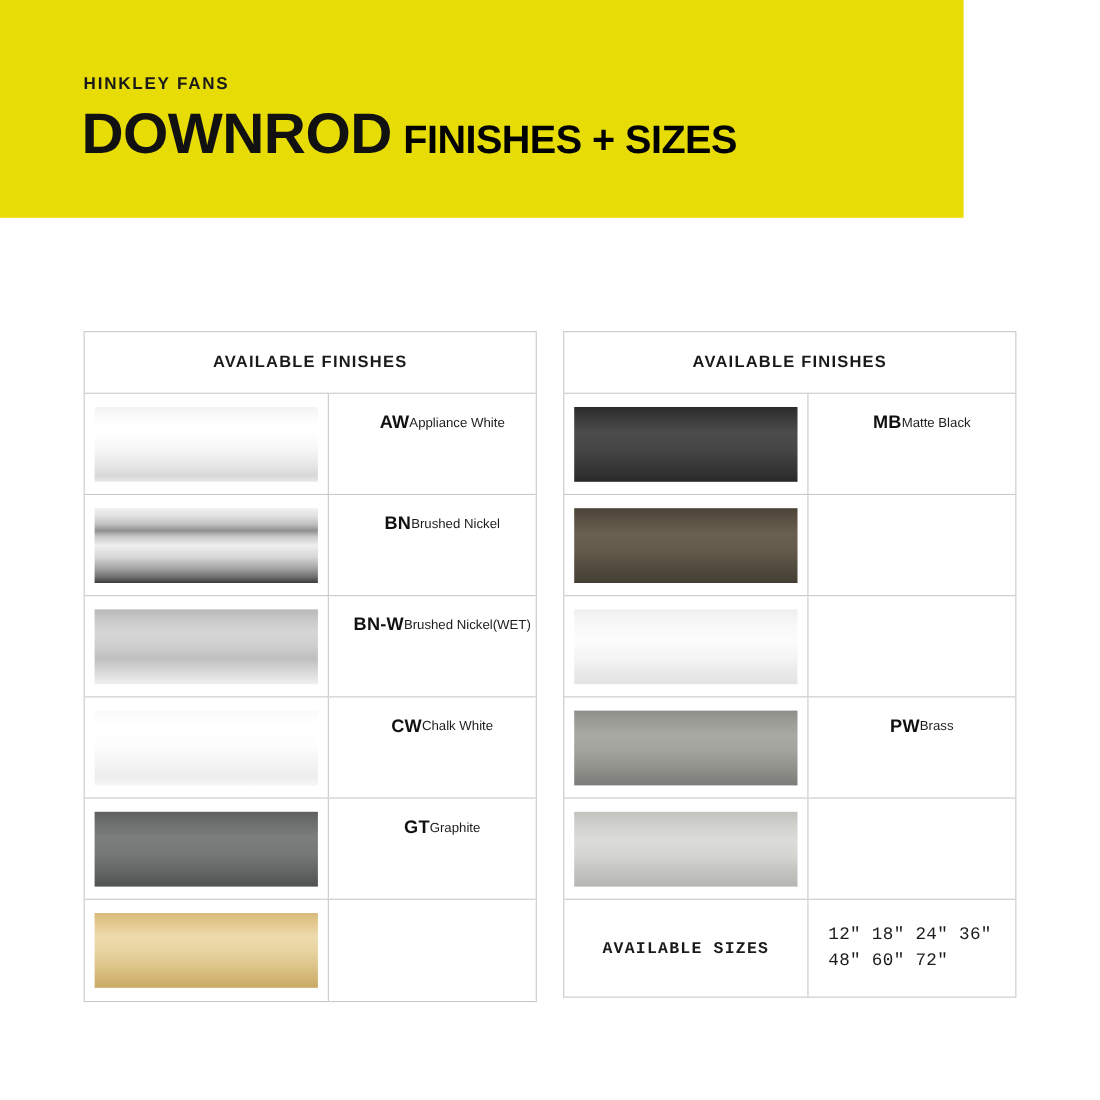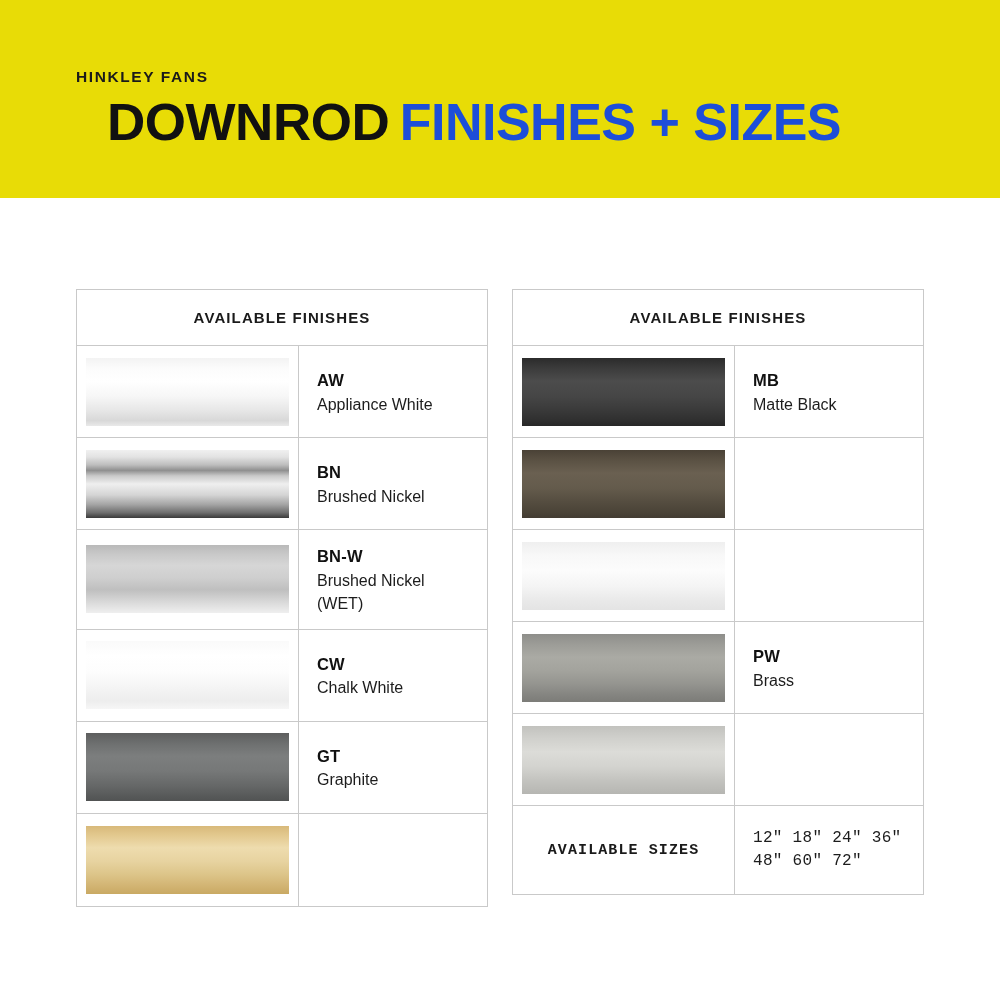--- a/index.html
+++ b/index.html
@@ -18,66 +18,65 @@
     width: 1000px;
     height: 1000px;
     background: #ffffff;
   }
 
   
   .header {
     position: absolute;
     left: 0;
     top: 0;
-    width: 1000px;
+    width: 876px;
     height: 198px;
     background: #e8dc06;
   }
   .brand {
     position: absolute;
     left: 76px;
     top: 68px;
     font-size: 15.5px;
     font-weight: bold;
     letter-spacing: 1.6px;
     color: #1a1a1a;
     font-family: "Liberation Sans", sans-serif;
   }
   .title-row {
     position: absolute;
     left: 74px;
     top: 92px;
     display: flex;
     align-items: baseline;
     white-space: nowrap;
-    margin-left: 33px;
   }
   .title-main {
     font-size: 52px;
     font-weight: bold;
     color: #111111;
     letter-spacing: -0.5px;
     font-family: "Liberation Sans", sans-serif;
     transform: scaleX(1.02);
     transform-origin: left bottom;
   }
   .title-sub {
-    font-size: 52px;
-    font-weight: bold;
-    color: #1d4ed8;
+    font-size: 36px;
+    font-weight: bold;
+    color: #000000;
     letter-spacing: -0.5px;
     margin-left: 16px;
     font-family: "Liberation Sans", sans-serif;
   }
 
   
   .tables {
     position: absolute;
     left: 0;
-    top: 0;
+    top: 12px;
     width: 1000px;
     height: 760px;
   }
   .table {
     position: absolute;
     border: 1px solid #c9c9c9;
     box-sizing: border-box;
     background: #ffffff;
   }
   .table.left {
@@ -126,32 +125,32 @@
   .swatch {
     width: 205px;
     height: 68px;
     display: block;
   }
   .info-cell {
     flex: 1;
     box-sizing: border-box;
     padding: 16px 0 14px 18px;
     display: flex;
-    flex-direction: column;
+    flex-direction: row;
     justify-content: center;
   }
   .code {
     font-size: 16.5px;
     font-weight: bold;
     color: #111111;
     line-height: 1.32;
     letter-spacing: 0.2px;
   }
   .name {
-    font-size: 16px;
+    font-size: 12px;
     color: #1c1c1c;
     line-height: 1.34;
     margin-top: 2px;
   }
 
   
   .sizes-row {
     display: flex;
     align-items: stretch;
     min-height: 88px;

